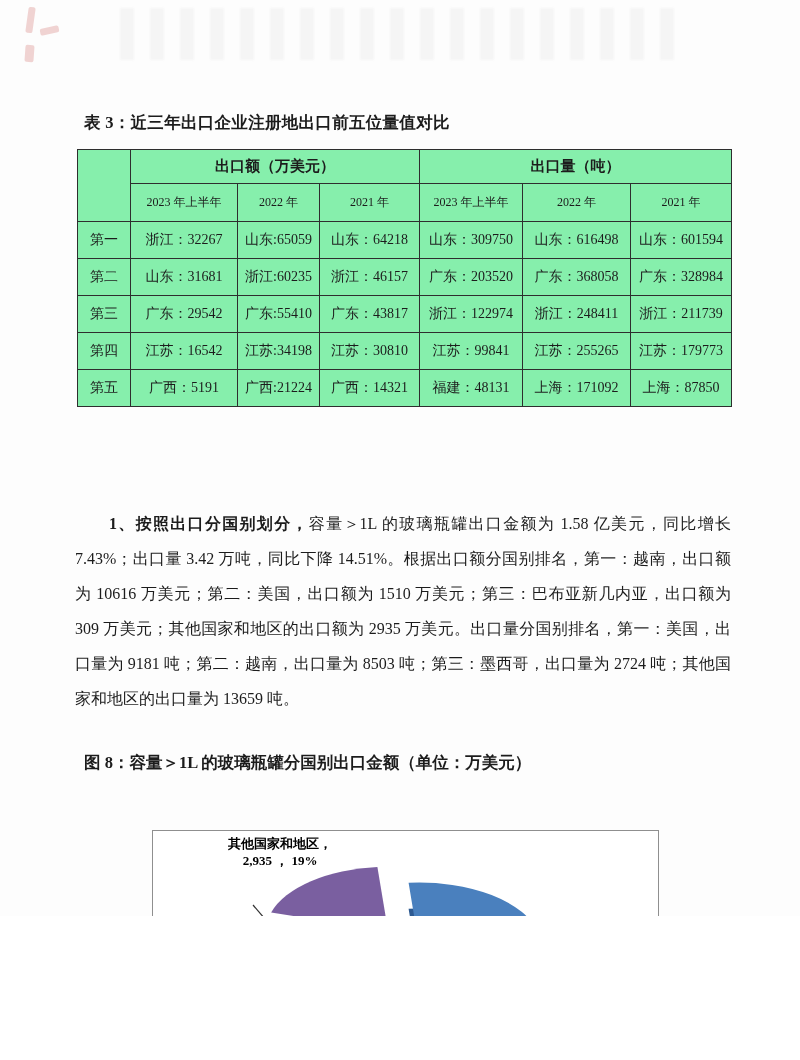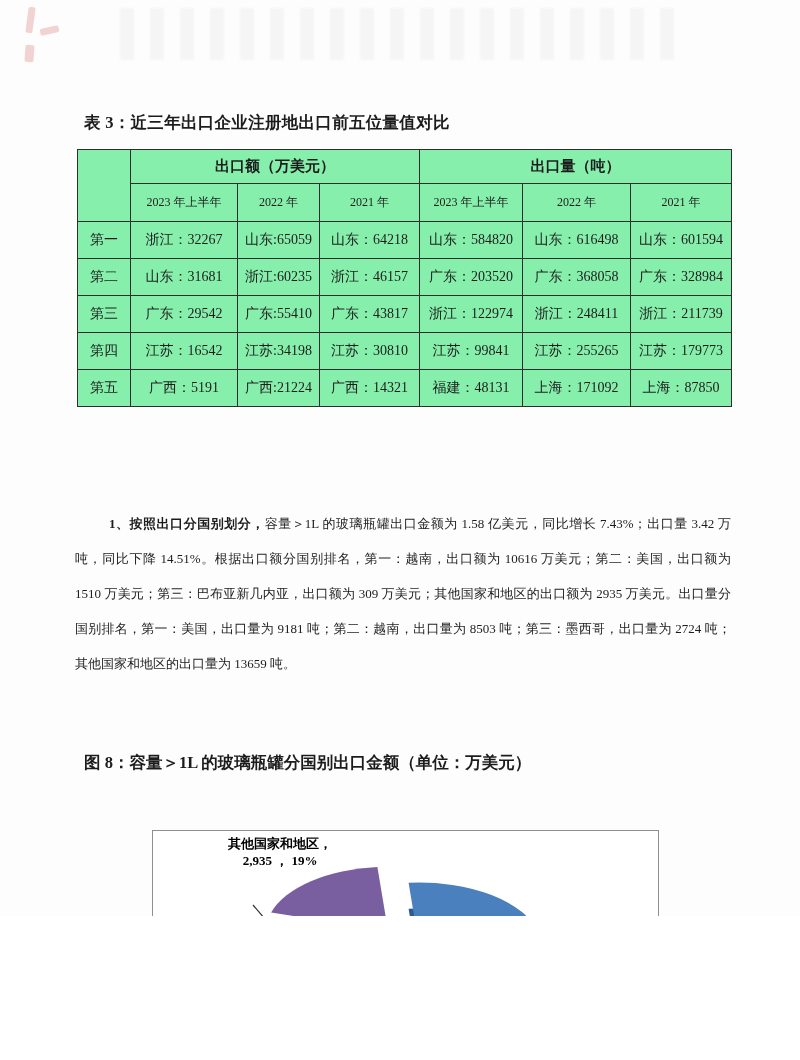--- a/index.html
+++ b/index.html
@@ -20,21 +20,21 @@
 
   table.rank{position:absolute;left:77px;top:149px;width:654px;border-collapse:collapse;table-layout:fixed;
     font-size:14px;background:#86efac;}
   table.rank td,table.rank th{border:1.4px solid #2e2e2e;text-align:center;vertical-align:middle;padding:0;overflow:hidden;white-space:nowrap;}
   table.rank th.group{font-weight:bold;font-size:15px;height:33px;}
   table.rank tr.years td{height:37px;font-size:12px;}
   table.rank tr.data td{height:36px;}
 
   .h1{position:absolute;left:85px;top:446px;font-size:16.5px;font-weight:bold;}
   .h2{position:absolute;left:80px;top:483px;font-size:16.5px;font-weight:bold;}
-  .para{position:absolute;left:75px;top:506px;width:656px;font-size:13px;line-height:35px;
+  .para{position:absolute;left:75px;top:506px;width:656px;font-size:16px;line-height:35px;
     text-align:justify;text-justify:inter-ideograph;}
   .para .lead{font-weight:bold;}
   .para{text-indent:34px;}
   .fig-caption{position:absolute;left:84px;top:752px;font-size:16.5px;font-weight:bold;}
 
   .chart-frame{position:absolute;left:152px;top:790px;width:505px;height:234px;
     border:1px solid #8f8f8f;background:#ffffff;margin-top:40px;}
   .chart-frame svg{position:absolute;left:0;top:0;}
   .pie-label{position:absolute;font-size:13px;line-height:17px;font-weight:600;color:#000;
     text-align:center;white-space:nowrap;}
@@ -73,21 +73,21 @@
           <td>2021 年</td>
           <td>2023 年上半年</td>
           <td>2022 年</td>
           <td>2021 年</td>
         </tr>
         <tr class="data">
           <td>第一</td>
           <td>浙江：32267</td>
           <td>山东:65059</td>
           <td>山东：64218</td>
-          <td>山东：584820</td>
+          <td>山东：309750</td>
           <td>山东：616498</td>
           <td>山东：601594</td>
         </tr>
         <tr class="data">
           <td>第二</td>
           <td>山东：31681</td>
           <td>浙江:60235</td>
           <td>浙江：46157</td>
           <td>广东：203520</td>
           <td>广东：368058</td>

